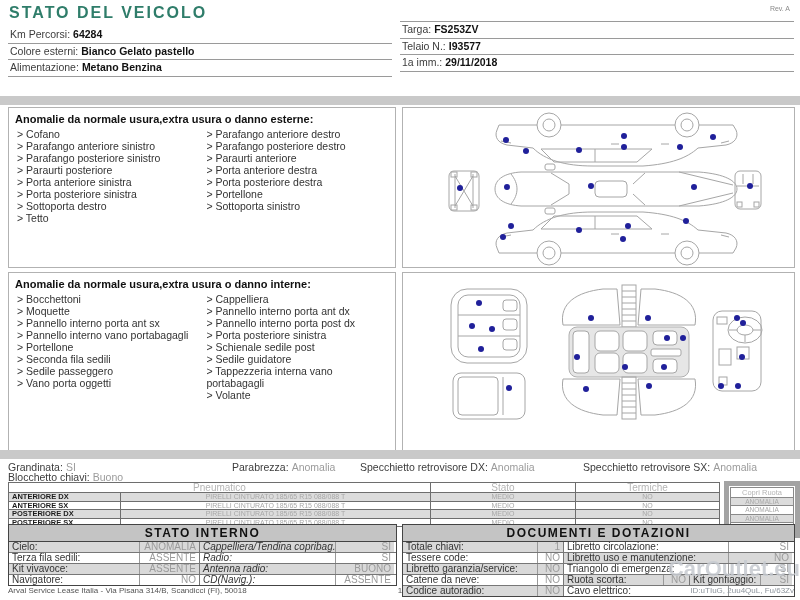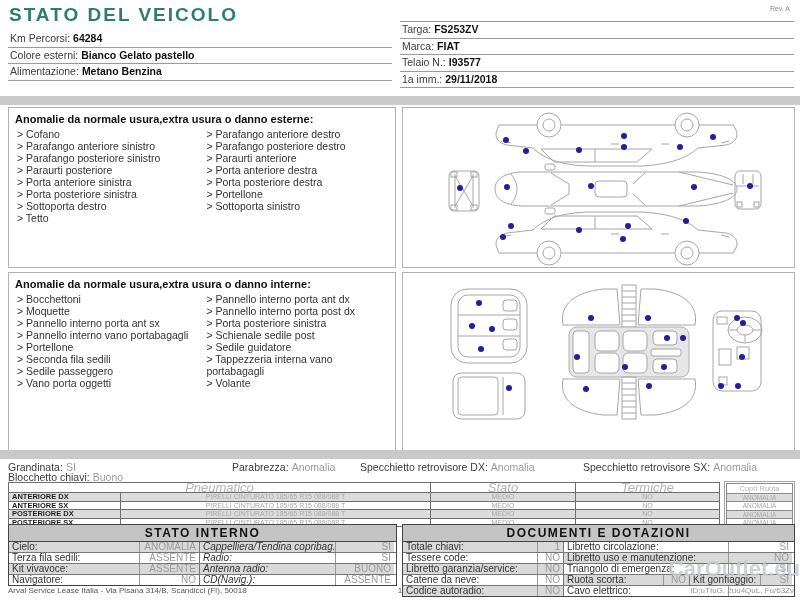--- a/index.html
+++ b/index.html
@@ -1,21 +1,21 @@
 <!DOCTYPE html>
 <html><head>
 <meta charset="utf-8">
 <style>
   html,body{margin:0;padding:0;background:#fff;}
   body{width:800px;height:600px;font-family:"Liberation Sans",sans-serif;position:relative;overflow:hidden;}
   .page{position:absolute;inset:0;background:#fff;}
 
   
   .hdr-left{position:absolute;left:8px;top:2px;width:384px;}
-  .report-title{color:#2f7d6a;font-size:19px;font-weight:bold;letter-spacing:2px;margin:2px 0 5px 1px;}
+  .report-title{color:#2f7d6a;font-size:16px;font-weight:bold;letter-spacing:2px;margin:2px 0 5px 1px;}
   .hrow{border-bottom:1px solid #9a9a9a;padding:1px 2px 2px 2px;font-size:10.5px;color:#3c3c3c;line-height:1.2;}
   .hrow .val{font-weight:bold;color:#111;margin-left:3px;}
   .hdr-left .hrow:first-of-type{border-top:1px solid #9a9a9a;}
   .hdr-right{position:absolute;left:400px;top:21px;width:394px;}
   .hdr-right .hrow:first-of-type{border-top:1px solid #9a9a9a;}
   .rev{position:absolute;right:10px;top:5px;font-size:7px;color:#8a8a8a;}
 
   
   .band{position:absolute;left:0;width:800px;height:9px;background:#c9c9c9;}
   .band1{top:96px;} .band2{top:450px;}
@@ -36,25 +36,25 @@
   
   .statusline{position:absolute;font-size:10.5px;color:#3c3c3c;white-space:nowrap;}
   .statusline .val{color:#9b9b9b;margin-left:3px;}
   #st-grandinata{left:8px;top:461px;} #st-parabrezza{left:232px;top:461px;}
   #st-dx{left:360px;top:461px;} #st-sx{left:583px;top:461px;}
   #st-blocchetto{left:8px;top:471px;}
 
   
   .tiretable{position:absolute;left:8px;top:482px;border-collapse:collapse;table-layout:fixed;}
   .tiretable td,.tiretable th{border:1px solid #6e6e6e;padding:0;line-height:7.5px;overflow:hidden;white-space:nowrap;}
-  .tiretable th{font-size:13px;color:#b5b5b5;font-weight:normal;text-align:center;height:9px;font-style:italic;}
+  .tiretable th{font-size:10px;color:#b5b5b5;font-weight:normal;text-align:center;height:9px;}
   .tiretable td{font-size:7px;color:#a8a8a8;text-align:center;height:7.5px;}
   .tiretable td.pos{font-size:7.5px;color:#1d1d1d;font-weight:bold;text-align:left;padding-left:3px;}
   .tiretable tr.shade td{background:#dcdcdc;}
-  .copriwrap{position:absolute;left:724px;top:481px;border:1px solid #a3a3a3;padding:1px;}
+  .copriwrap{position:absolute;left:724px;top:481px;border:5px solid #a3a3a3;padding:1px;}
   .copritable{border-collapse:collapse;table-layout:fixed;}
   .copritable th,.copritable td{border:1px solid #8a8a8a;font-weight:normal;padding:0;text-align:center;white-space:nowrap;overflow:hidden;}
   .copritable th{font-size:7.5px;color:#b5b5b5;height:9px;}
   .copritable td{font-size:6.5px;color:#a8a8a8;height:7.4px;line-height:7.4px;}
   .copritable tr.shade td{background:#dcdcdc;}
 
   
   .kvtable{position:absolute;top:524px;border:1px solid #444;}
   #stato-interno{left:8px;width:387px;}
   #documenti{left:402px;width:391px;}
@@ -95,21 +95,20 @@
 
   <div class="hdr-left">
     <div class="report-title">STATO DEL VEICOLO</div>
     <div class="hrow"><span class="lbl">Km Percorsi:</span><span class="val">64284</span></div>
     <div class="hrow"><span class="lbl">Colore esterni:</span><span class="val">Bianco Gelato pastello</span></div>
     <div class="hrow"><span class="lbl">Alimentazione:</span><span class="val">Metano Benzina</span></div>
   </div>
 
   <div class="hdr-right">
     <div class="hrow"><span class="lbl">Targa:</span><span class="val">FS253ZV</span></div>
-    <div class="hrow"><span class="lbl">Marca:</span><span class="val">FIAT</span></div>
     <div class="hrow"><span class="lbl">Telaio N.:</span><span class="val">I93577</span></div>
     <div class="hrow"><span class="lbl">1a imm.:</span><span class="val">29/11/2018</span></div>
   </div>
 
   <div class="band band1"></div>
 
   <div class="box" id="ext-anom">
     <div class="anom-title">Anomalie da normale usura,extra usura o danno esterne:</div>
     <div class="anom-cols">
       <ul>
@@ -202,20 +201,21 @@
         <li>Bocchettoni</li>
         <li>Moquette</li>
         <li>Pannello interno porta ant sx</li>
         <li>Pannello interno vano portabagagli</li>
         <li>Portellone</li>
         <li>Seconda fila sedili</li>
         <li>Sedile passeggero</li>
         <li>Vano porta oggetti</li>
       </ul>
       <ul>
+        <li>Cappelliera</li>
         <li>Pannello interno porta ant dx</li>
         <li>Pannello interno porta post dx</li>
         <li>Porta posteriore sinistra</li>
         <li>Schienale sedile post</li>
         <li>Sedile guidatore</li>
         <li>Tappezzeria interna vano portabagagli</li>
         <li>Volante</li>
       </ul>
     </div>
   </div>

